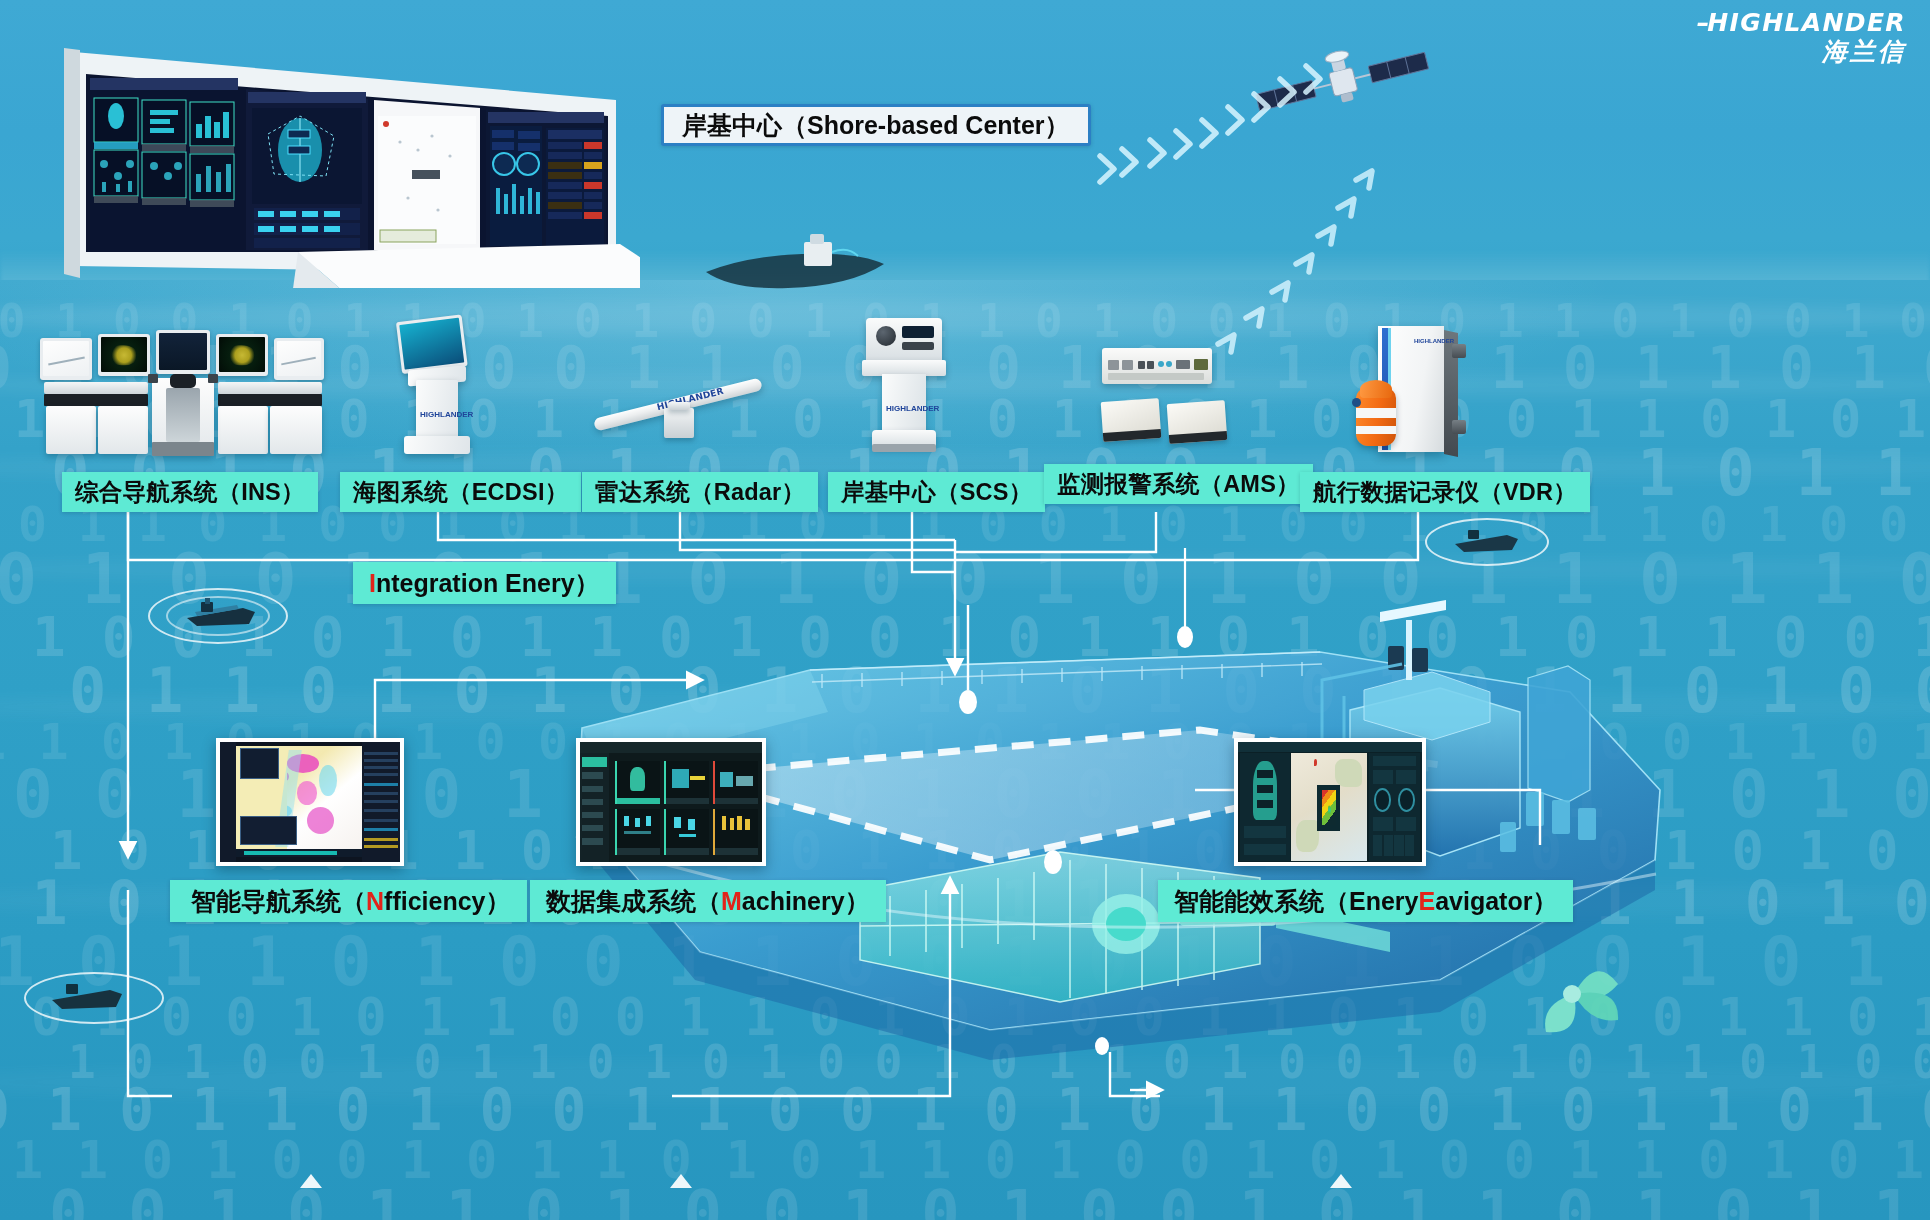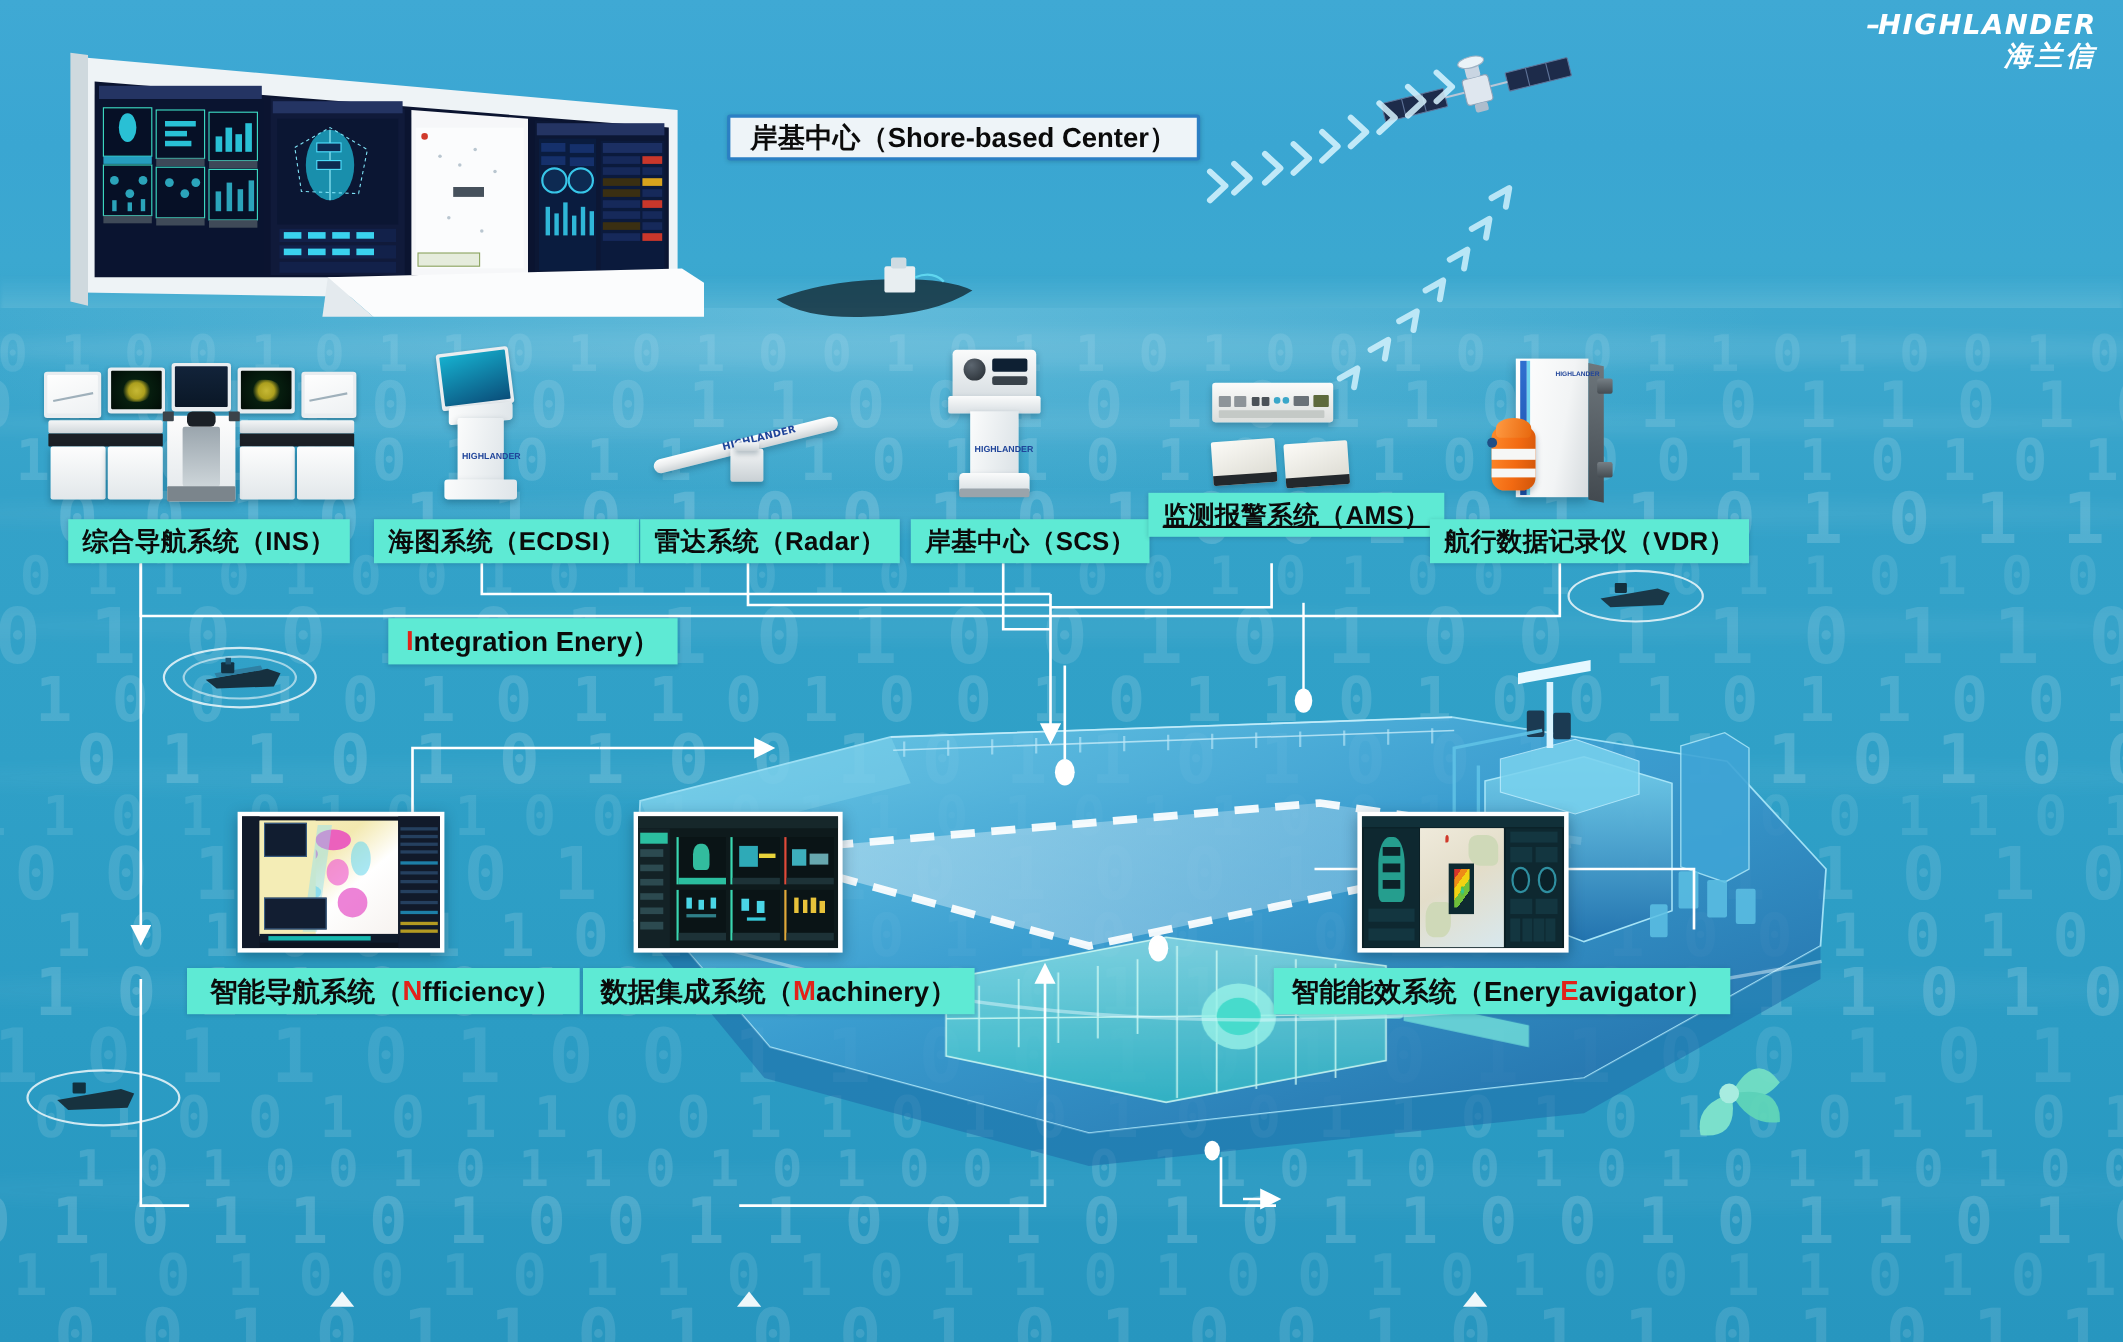--- a/index.html
+++ b/index.html
@@ -935,21 +935,21 @@
     </div>
     <div class="label label-row1" style="left: 340px; top: 472px;">
       <span>海图系统（ECDSI）</span>
     </div>
     <div class="label label-row1" style="left: 582px; top: 472px;">
       <span>雷达系统（Radar）</span>
     </div>
     <div class="label label-row1" style="left: 828px; top: 472px;">
       <span>岸基中心（SCS）</span>
     </div>
-    <div class="label label-row1" style="left: 1044px; top: 448px; text-decoration: underline;">
+    <div class="label label-row1" style="left: 1044px; top: 464px;">
       <span>监测报警系统（AMS）</span>
     </div>
     <div class="label label-row1" style="left: 1300px; top: 472px;">
       <span>航行数据记录仪（VDR）</span>
     </div>
   </div>
 <div id="smart-labels">
     <div class="label label-bot" style="left: 170px; top: 880px; padding-left: 21px;">
       <span>智能导航系统（</span>
       <span class="hi">N</span>

